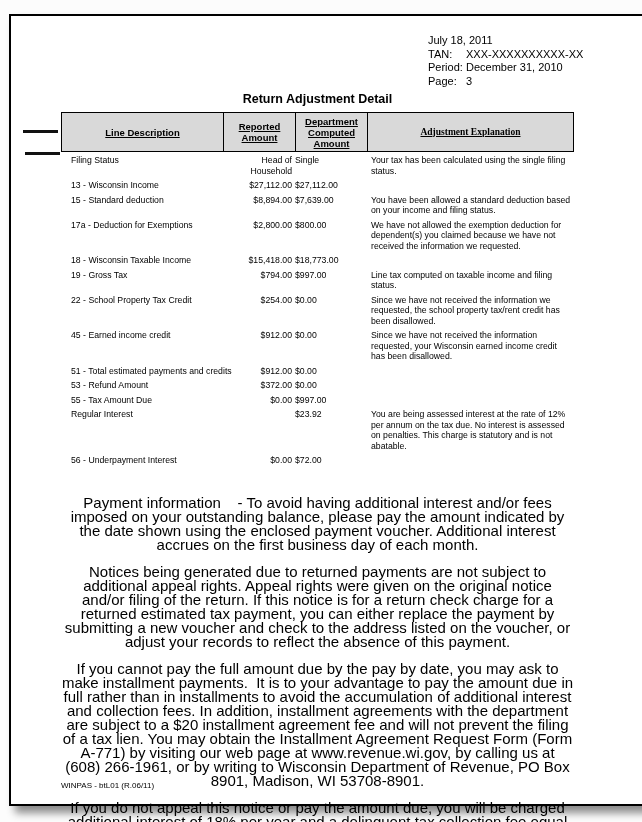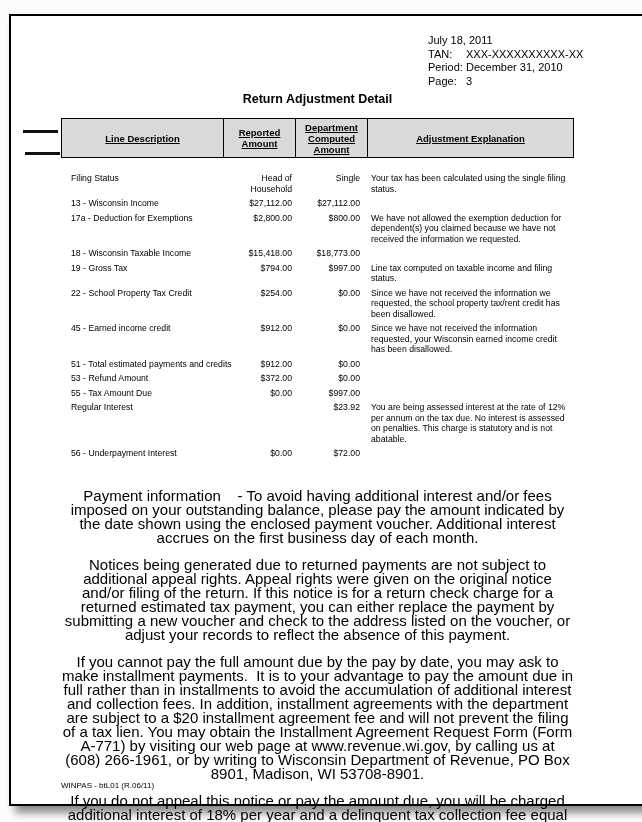--- a/index.html
+++ b/index.html
@@ -21,47 +21,47 @@
   .reg-mark.m1 { left:12px; top:114px; }
   .reg-mark.m2 { left:14px; top:136px; }
 
   
   .letterhead { position:absolute; left:417px; top:18px; font-size:11px; line-height:13.5px; }
   .lh-line { display:flex; }
   .lh-label { width:38px; flex:0 0 38px; }
 
   .content { position:absolute; left:0; top:0; width:612px; padding:76px 49px 0 50px; }
 
-  .doc-title { text-align:center; font-size:12.5px; font-weight:bold; margin-bottom:12px; }
+  .doc-title { text-align:center; font-size:12.5px; font-weight:bold; margin-bottom:6px; }
 
   
   .thead {
     display:grid; grid-template-columns:162px 72px 72px 205px;
     width:513px; height:40px;
     background:#d9d9d9;
     border:1px solid #000;
   }
   .th {
     display:flex; align-items:center; justify-content:center;
     text-align:center; font-size:9.5px; font-weight:bold;
     text-decoration:underline; line-height:11px;
     border-right:1px solid #000; padding:1px 4px;
   }
-  .th:last-child { border-right:none; }
-
-  
-  .tbody { margin-top:15px; width:513px; }
+  .th:last-child { border-right:none;font-family:Liberation Serif, serif; }
+
+  
+  .tbody { margin-top:3px; width:513px; }
   .trow {
     display:grid; grid-template-columns:162px 72px 72px 205px;
     font-size:8.7px; line-height:10.5px; margin-bottom:4px;
   }
   .trow.cont { margin-top:6px; }
   .c-desc { padding-left:10px; white-space:nowrap; overflow:visible; }
   .c-rep  { text-align:right; padding-right:3px; }
-  .c-comp { text-align:right; padding-right:7px; }
+  .c-comp { padding-right:7px; }
   .c-exp  { padding-left:4px; }
 
   
   .paragraphs { margin-top:30px; width:513px; }
   .paragraphs p {
     font-size:15px; line-height:14px; margin-bottom:13px;
     white-space:pre-wrap;
     text-align:center;
   }
 
@@ -111,20 +111,26 @@
           <div class="c-comp">Single</div>
           <div class="c-exp">Your tax has been calculated using the single filing status.</div>
         </div>
         <div class="trow">
           <div class="c-desc">13 - Wisconsin Income</div>
           <div class="c-rep">$27,112.00</div>
           <div class="c-comp">$27,112.00</div>
           <div class="c-exp"></div>
         </div>
         <div class="trow">
+          <div class="c-desc">15 - Standard deduction</div>
+          <div class="c-rep">$8,894.00</div>
+          <div class="c-comp">$7,639.00</div>
+          <div class="c-exp">You have been allowed a standard deduction based on your income and filing status.</div>
+        </div>
+        <div class="trow">
           <div class="c-desc">17a - Deduction for Exemptions</div>
           <div class="c-rep">$2,800.00</div>
           <div class="c-comp">$800.00</div>
           <div class="c-exp">We have not allowed the exemption deduction for dependent(s) you claimed because we have not received the information we requested.</div>
         </div>
         <div class="trow">
           <div class="c-desc">18 - Wisconsin Taxable Income</div>
           <div class="c-rep">$15,418.00</div>
           <div class="c-comp">$18,773.00</div>
           <div class="c-exp"></div>

